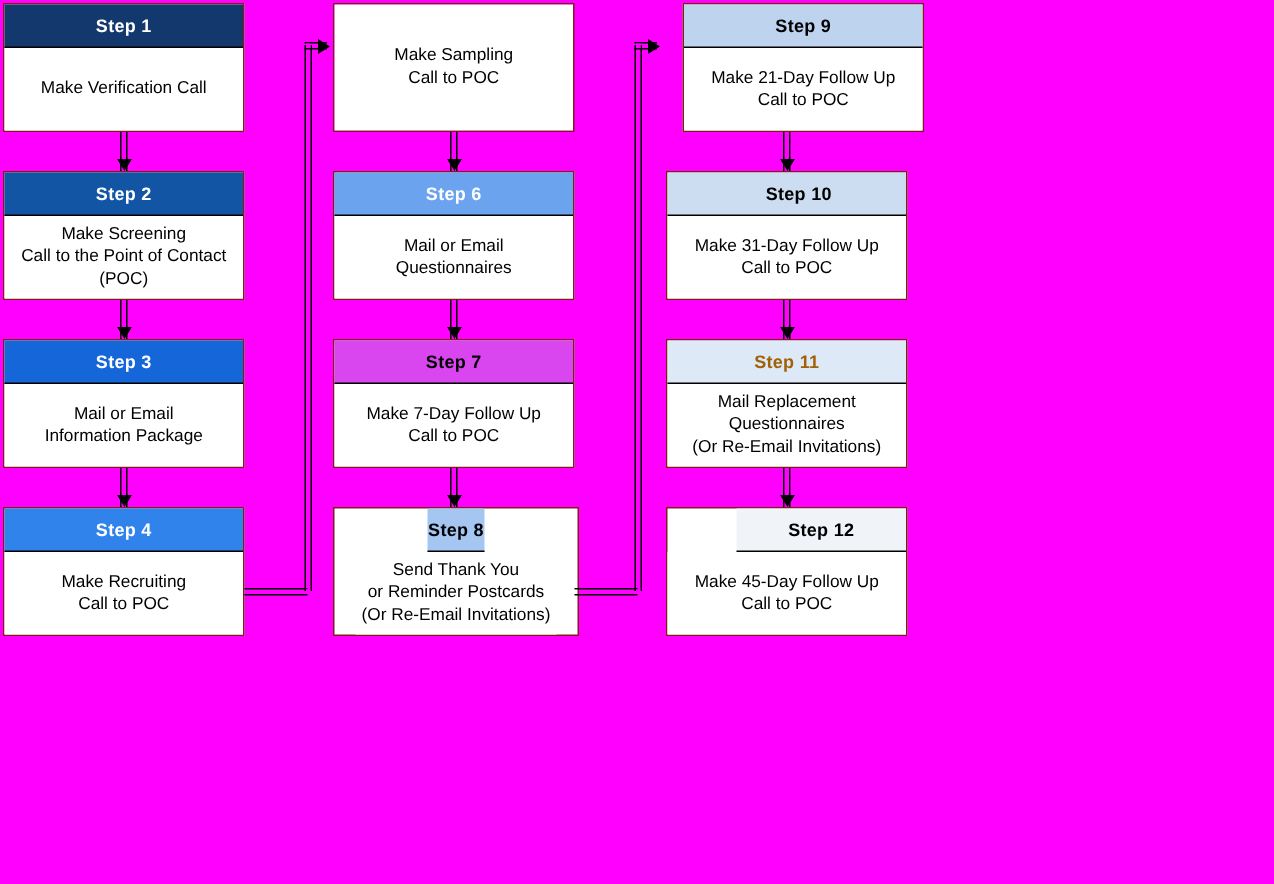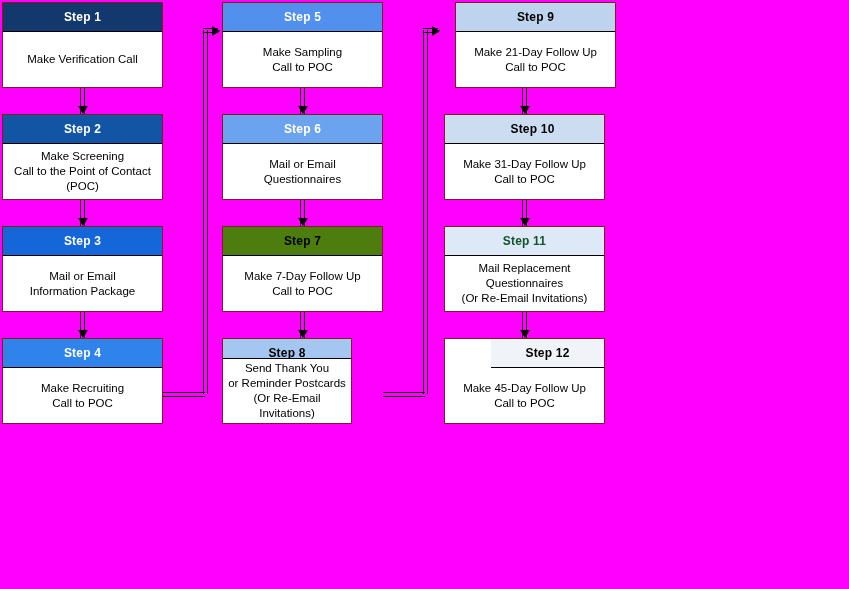--- a/index.html
+++ b/index.html
@@ -143,47 +143,46 @@
   </div>
 
   <div class="elbow-h" style="left:163px; top:392px; width:42px;"></div>
   <div class="elbow-v" style="left:203px; top:30px; height:364px;"></div>
   <div class="corner-patch" style="left:204px; top:393px; width:3px; height:3px;"></div>
   <div class="elbow-h" style="left:203px; top:28px; width:15px;"></div>
   <div class="corner-patch" style="left:204px; top:29px; width:3px; height:3px;"></div>
   <div class="arrow-right" style="left:212px; top:25.5px;"></div>
 
   <div class="step-box" style="left:222px; top:2px; width:161px; height:86px;">
-    <div class="step-header" style="background-color: rgb(81, 144, 236); color: rgb(255, 255, 255);">Step 5</div>
     <div class="step-body">Make Sampling
 Call to POC</div>
   </div>
 
   <div class="conn-v" style="left:300px; top:88px; height:26px;"></div>
   <div class="arrow-down" style="left:297.5px; top:106px;"></div>
 
   <div class="step-box" style="left:222px; top:114px; width:161px; height:86px;justify-content:center;">
     <div class="step-header" style="background-color: rgb(108, 163, 238); color: rgb(255, 255, 255);">Step 6</div>
     <div class="step-body">Mail or Email
 Questionnaires</div>
   </div>
 
   <div class="conn-v" style="left:300px; top:200px; height:26px;"></div>
   <div class="arrow-down" style="left:297.5px; top:218px;"></div>
 
   <div class="step-box" style="left:222px; top:226px; width:161px; height:86px;">
-    <div class="step-header" style="background-color: #4d7c0f; color: rgb(0, 0, 0);">Step 7</div>
+    <div class="step-header" style="background-color: #d946ef; color: rgb(0, 0, 0);">Step 7</div>
     <div class="step-body">Make 7-Day Follow Up
 Call to POC</div>
   </div>
 
   <div class="conn-v" style="left:300px; top:312px; height:26px;"></div>
   <div class="arrow-down" style="left:297.5px; top:330px;"></div>
 
-  <div class="step-box" style="left:222px; top:338px; width:130px; height:86px;">
+  <div class="step-box" style="left:222px; top:338px; width:164px; height:86px;align-items:center;">
     <div class="step-header" style="background-color: rgb(164, 198, 241); color: rgb(0, 0, 0);">Step 8</div>
     <div class="step-body">Send Thank You
 or Reminder Postcards
 (Or Re-Email Invitations)</div>
   </div>
 
   <div class="elbow-h" style="left:383px; top:392px; width:42px;"></div>
   <div class="elbow-v" style="left:423px; top:30px; height:364px;"></div>
   <div class="corner-patch" style="left:424px; top:393px; width:3px; height:3px;"></div>
   <div class="elbow-h" style="left:423px; top:28px; width:15px;"></div>
@@ -202,21 +201,21 @@
   <div class="step-box" style="left:444px; top:114px; width:161px; height:86px;">
     <div class="step-header" style="background-color: rgb(204, 221, 242); color: rgb(0, 0, 0); padding-left: 16px;">Step 10</div>
     <div class="step-body">Make 31-Day Follow Up
 Call to POC</div>
   </div>
 
   <div class="conn-v" style="left:522px; top:200px; height:26px;"></div>
   <div class="arrow-down" style="left:519.5px; top:218px;"></div>
 
   <div class="step-box" style="left:444px; top:226px; width:161px; height:86px;">
-    <div class="step-header" style="background-color: rgb(221, 233, 247); color: #14532d;">Step 11</div>
+    <div class="step-header" style="background-color: rgb(221, 233, 247); color: #a16207;">Step 11</div>
     <div class="step-body">Mail Replacement
 Questionnaires
 (Or Re-Email Invitations)</div>
   </div>
 
   <div class="conn-v" style="left:522px; top:312px; height:26px;"></div>
   <div class="arrow-down" style="left:519.5px; top:330px;"></div>
 
   <div class="step-box" style="left:444px; top:338px; width:161px; height:86px;">
     <div class="step-header" style="background-color: rgb(240, 243, 247); color: rgb(0, 0, 0); margin-left: 46px;">Step 12</div>

